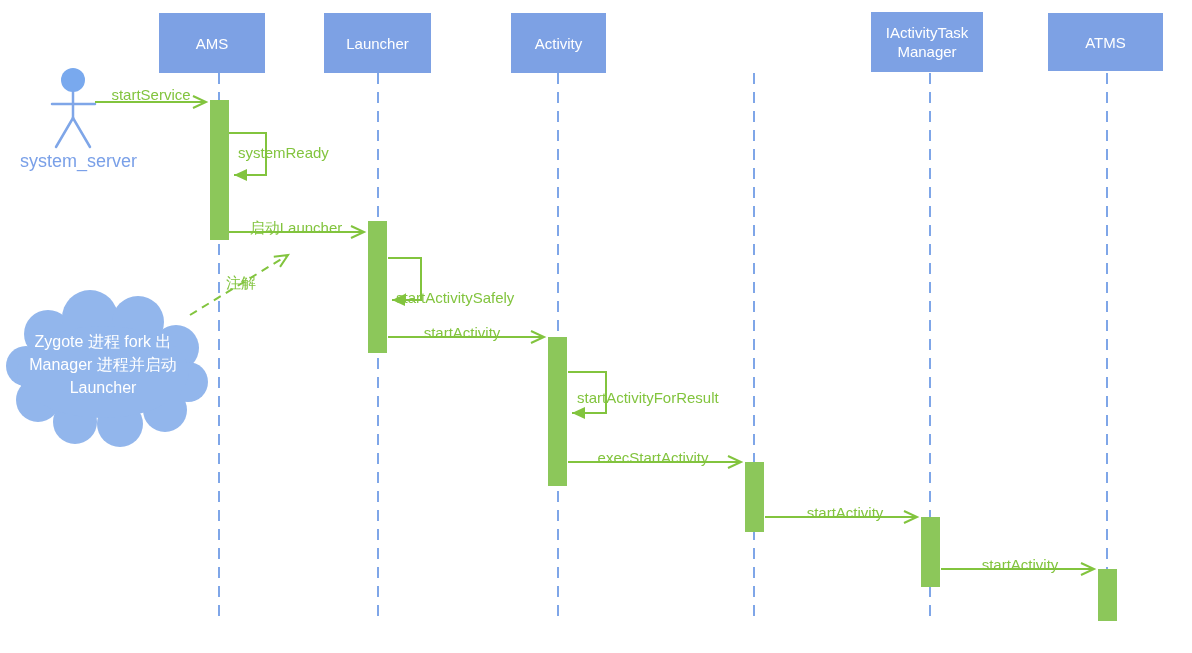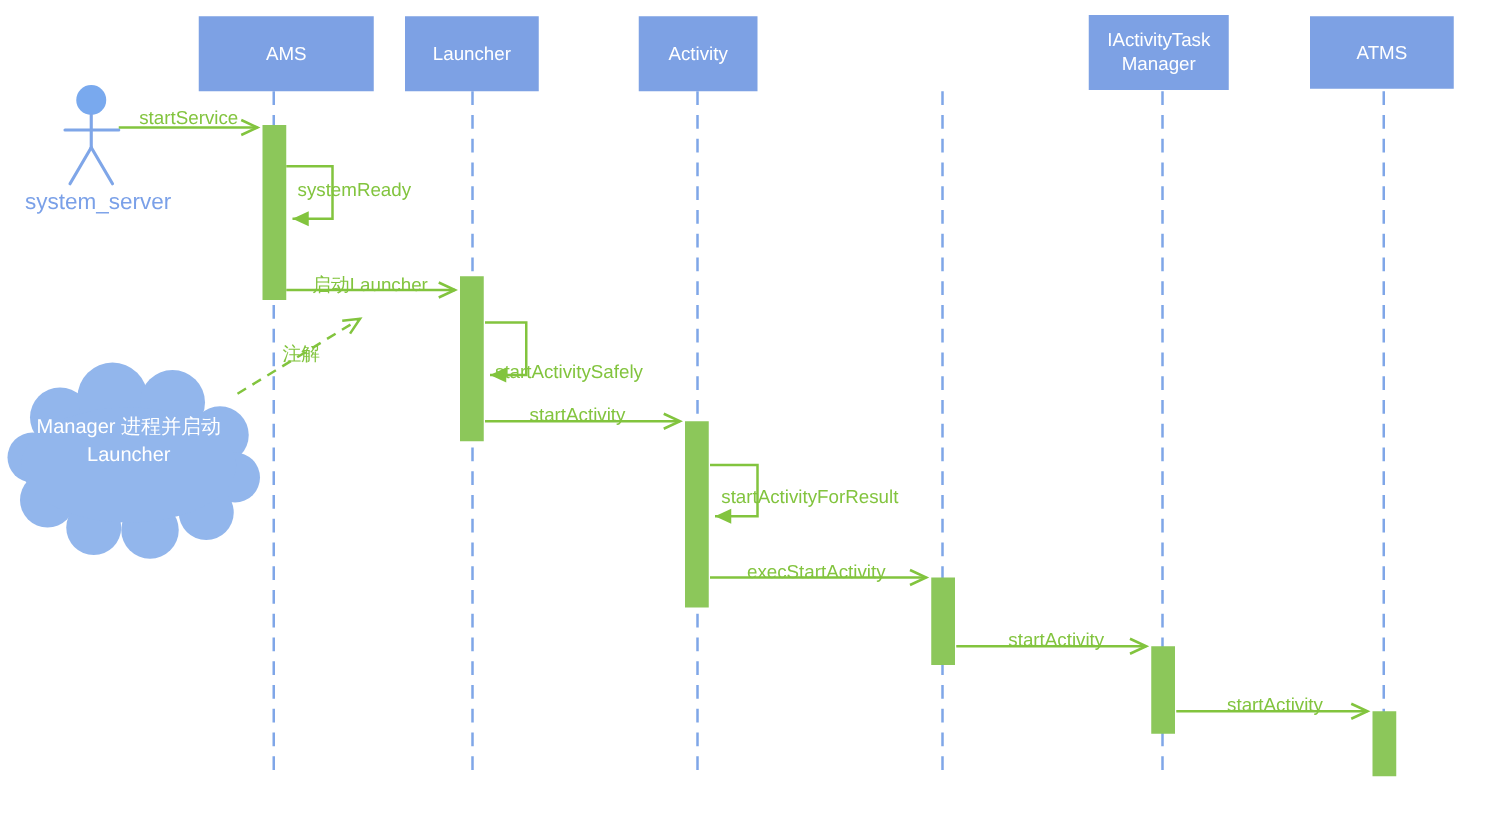--- a/index.html
+++ b/index.html
@@ -84,21 +84,21 @@
       <line x1="190" y1="315" x2="288" y2="255" stroke-dasharray="8,6" marker-end="url(#open)"></line>
       <polyline points="388,258 421,258 421,300 392,300" marker-end="url(#solid)"></polyline>
       <line x1="388" y1="337" x2="544" y2="337" marker-end="url(#open)"></line>
       <polyline points="568,372 606,372 606,413 572,413" marker-end="url(#solid)"></polyline>
       <line x1="568" y1="462" x2="741" y2="462" marker-end="url(#open)"></line>
       <line x1="765" y1="517" x2="917" y2="517" marker-end="url(#open)"></line>
       <line x1="941" y1="569" x2="1094" y2="569" marker-end="url(#open)"></line>
     </g>
   </svg>
 
-  <div class="participant" style="left:159px;top:13px;width:140px">AMS</div>
+  <div class="participant" style="left:159px;top:13px;width:106px">AMS</div>
   <div class="participant" style="left:324px;top:13px;width:107px">Launcher</div>
   <div class="participant" style="left:511px;top:13px;width:95px">Activity</div>
   <div class="participant" style="left:1048px;top:13px;width:115px;height:58px">ATMS</div>
   <div class="participant" style="left:871px;top:12px;width:112px">IActivityTask Manager</div>
 
   <div class="activation" style="left:210px;top:100px;height:140px"></div>
   <div class="activation" style="left:368px;top:221px;height:132px"></div>
   <div class="activation" style="left:548px;top:337px;height:149px"></div>
   <div class="activation" style="left:745px;top:462px;height:70px"></div>
   <div class="activation" style="left:921px;top:517px;height:70px"></div>
@@ -112,18 +112,19 @@
   <div class="msg" style="left:396px;top:289px">startActivitySafely</div>
   <div class="msg c" style="left:462px;top:324px">startActivity</div>
   <div class="msg" style="left:577px;top:389px">startActivityForResult</div>
   <div class="msg c" style="left:653px;top:449px">execStartActivity</div>
   <div class="msg c" style="left:845px;top:504px">startActivity</div>
   <div class="msg c" style="left:1020px;top:556px">startActivity</div>
 
   <div class="msg" style="left:226px;top:274px">注解</div>
 
   <div class="cloud-text">
+    <div>Zygote 进程 fork 出</div>
     <div>Manager 进程并启动</div>
     <div>Launcher</div>
   </div>
 
 
 </div>
 
 </body></html>

